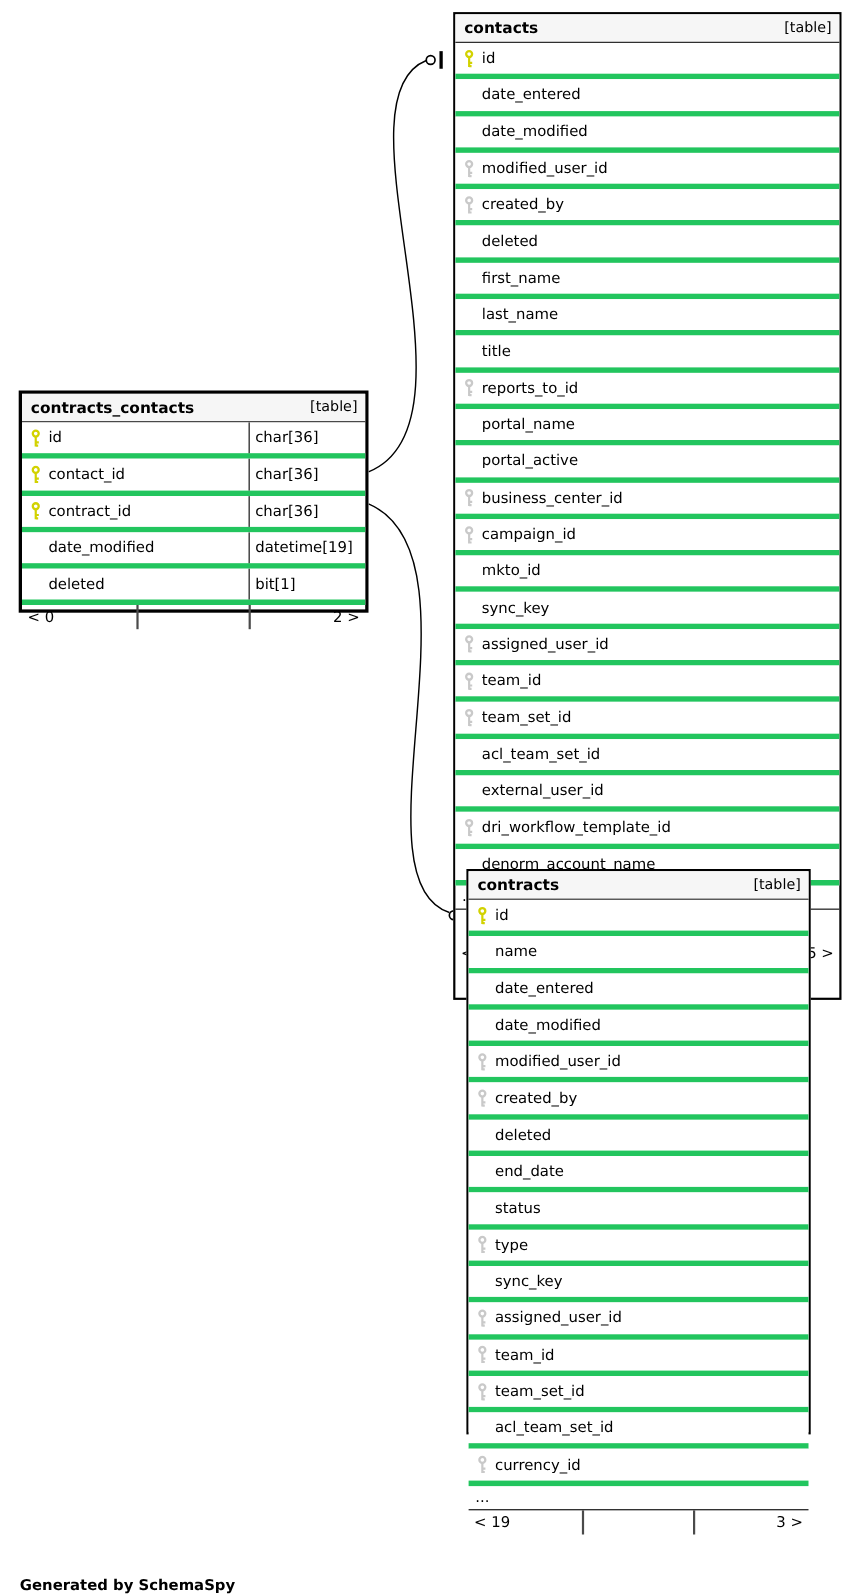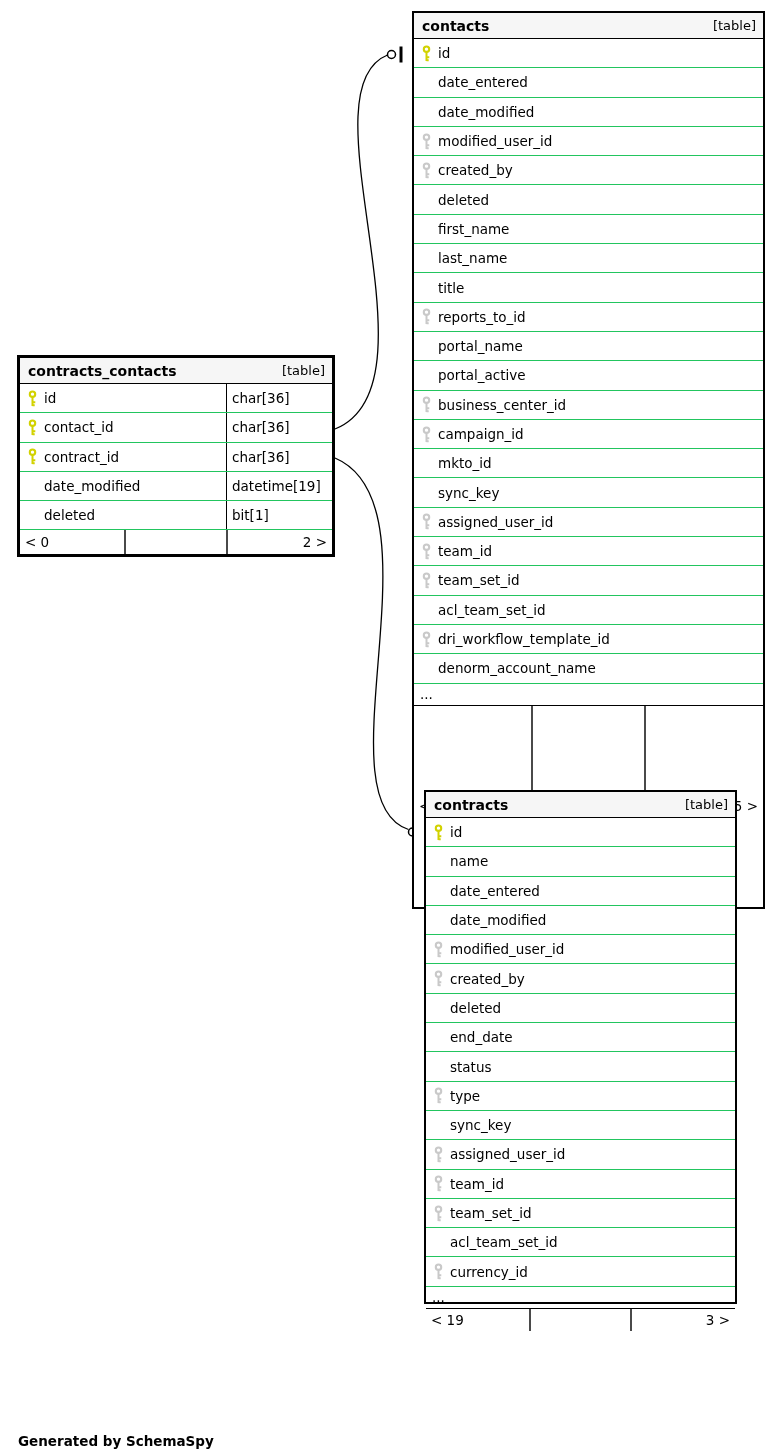--- a/index.html
+++ b/index.html
@@ -19,21 +19,21 @@
   .tbl-header {
     height:25px; flex:0 0 25px; display:flex; align-items:center;
     justify-content:space-between; background:#f6f6f6;
     border-bottom:1px solid #000; padding:0 7px 0 8px;
   }
   .tbl-name  { font-weight:bold; font-size:14px; }
   .tbl-badge { font-size:13px; font-weight:normal; }
 
   .tbl-row {
     display:flex; align-items:center; height:28.3px; flex:0 0 28.3px;
-    border-bottom:1px solid #22c55e; background:#fff;
+    border-bottom:5px solid #22c55e; background:#fff;
   }
   .key-slot { flex:0 0 24px; width:24px; display:flex; align-items:center; justify-content:center; }
   .key-slot svg { width:9px; height:17px; display:block; }
   .key-slot.pk { color:#d2d200; }
   .key-slot.fk { color:#c9c9c9; }
   .key-slot.nokey svg { visibility:hidden; }
   .col-name { font-size:13.5px; white-space:nowrap; }
   .col-type {
     font-size:13.5px; border-left:1px solid #000; align-self:stretch;
     display:flex; align-items:center; padding-left:5px; white-space:nowrap;
@@ -255,20 +255,29 @@
       <div class="tbl-row">
     <span class="key-slot nokey">
       <svg viewBox="0 0 9 17" aria-hidden="true">
         <circle cx="4.5" cy="4.2" r="2.7" fill="none" stroke="currentColor" stroke-width="2.1"></circle>
         <path d="M4.5 6.9 V16 M4.5 12.2 H7.3 M4.5 15.2 H6.7" fill="none" stroke="currentColor" stroke-width="2"></path>
       </svg>
     </span>
     <span class="col-name">acl_team_set_id</span>
   </div>
       <div class="tbl-row">
+    <span class="key-slot nokey">
+      <svg viewBox="0 0 9 17" aria-hidden="true">
+        <circle cx="4.5" cy="4.2" r="2.7" fill="none" stroke="currentColor" stroke-width="2.1"></circle>
+        <path d="M4.5 6.9 V16 M4.5 12.2 H7.3 M4.5 15.2 H6.7" fill="none" stroke="currentColor" stroke-width="2"></path>
+      </svg>
+    </span>
+    <span class="col-name">external_user_id</span>
+  </div>
+      <div class="tbl-row">
     <span class="key-slot fk">
       <svg viewBox="0 0 9 17" aria-hidden="true">
         <circle cx="4.5" cy="4.2" r="2.7" fill="none" stroke="currentColor" stroke-width="2.1"></circle>
         <path d="M4.5 6.9 V16 M4.5 12.2 H7.3 M4.5 15.2 H6.7" fill="none" stroke="currentColor" stroke-width="2"></path>
       </svg>
     </span>
     <span class="col-name">dri_workflow_template_id</span>
   </div>
       <div class="tbl-row">
     <span class="key-slot nokey">

